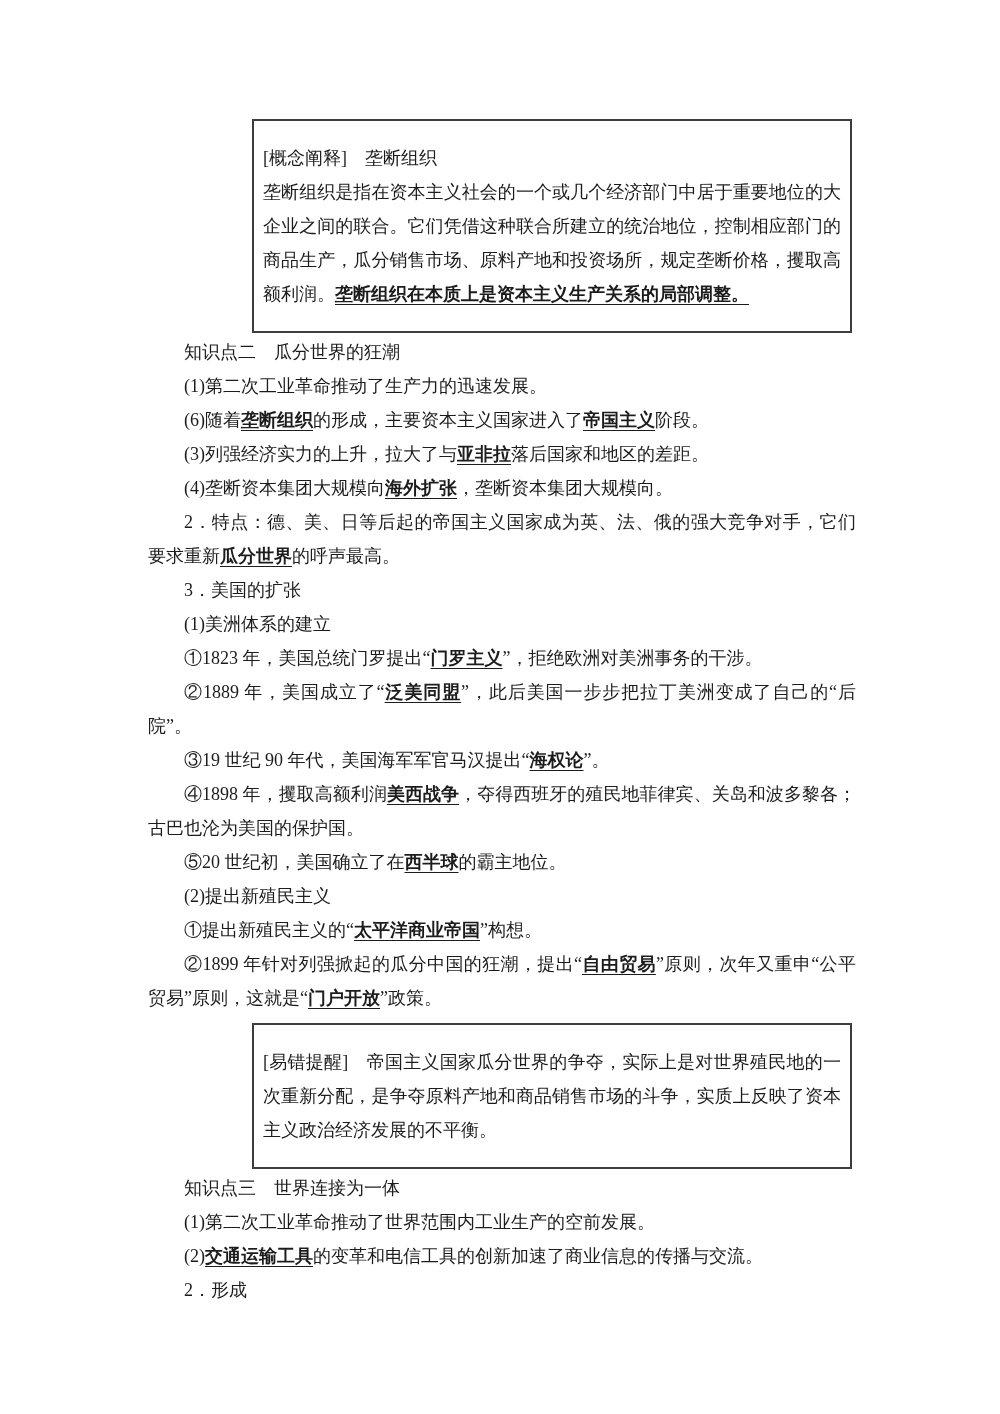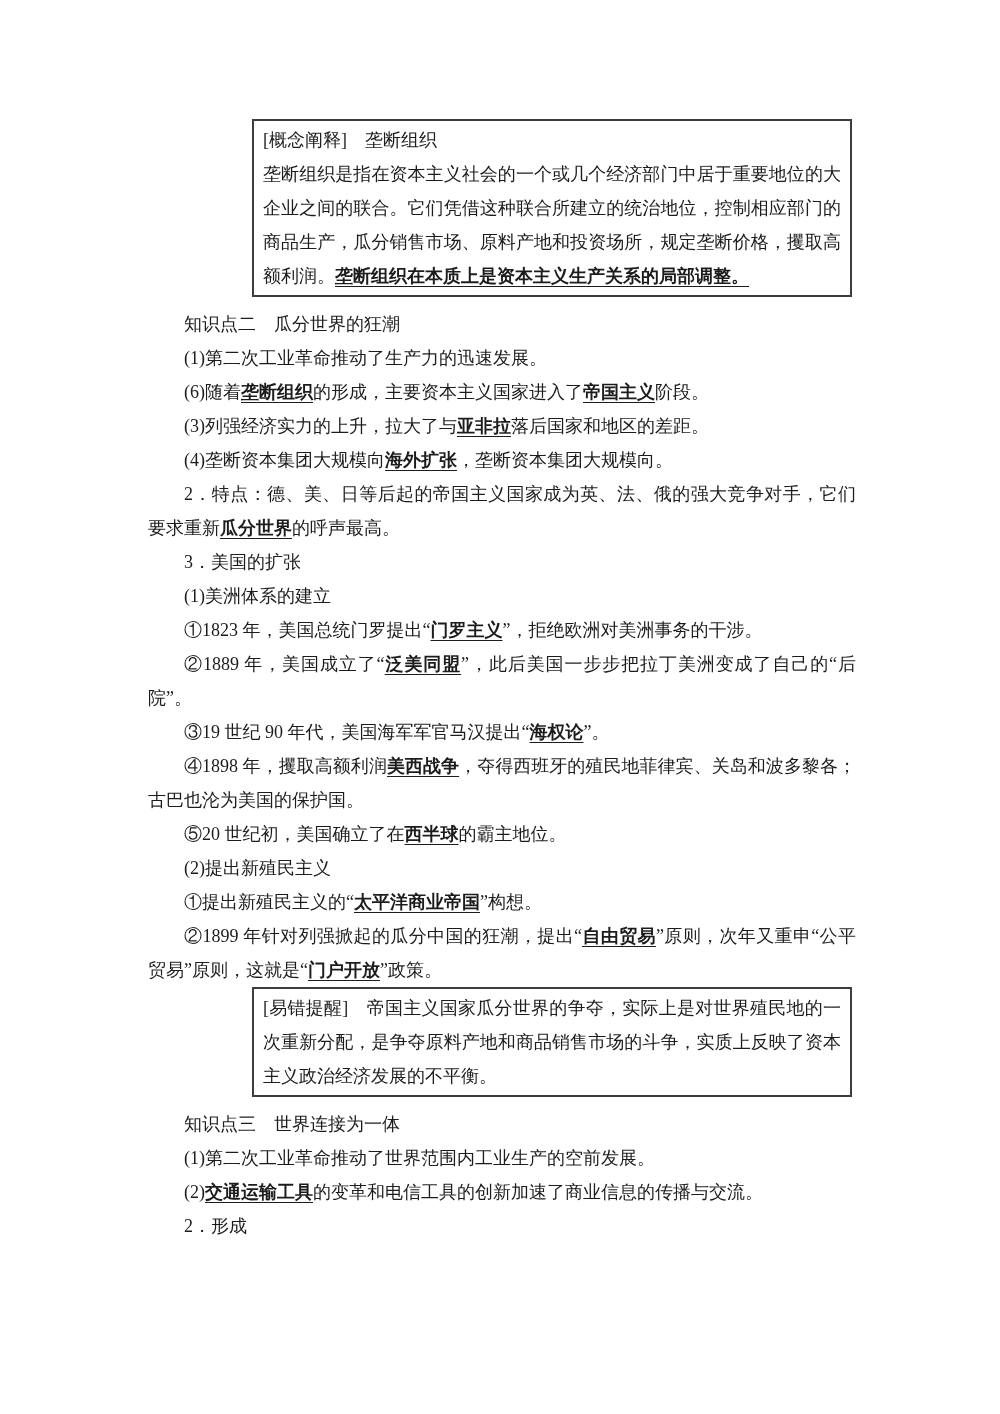--- a/index.html
+++ b/index.html
@@ -22,25 +22,25 @@
   }
   p.paragraph{
     margin:0;
     text-indent:2em;
   }
   .box{
     box-sizing:border-box;
     margin-left:104px;
     width:600px;
     border:2px solid #3d3d3d;
-    padding:2px 9px;
+    padding:20px 9px;
     background:#ffffff;
   }
-  .box + p.paragraph{margin-top:10px;}
-  .box.reminder{}
+  .box + p.paragraph{margin-top:2px;}
+  .box.reminder{margin-top:8px;}
   p.box-paragraph{
     margin:0;
     text-indent:0;
   }
   .u{
     text-decoration:underline;
     text-underline-offset:4px;
     text-decoration-thickness:1px;
     font-weight:bold;
   }

